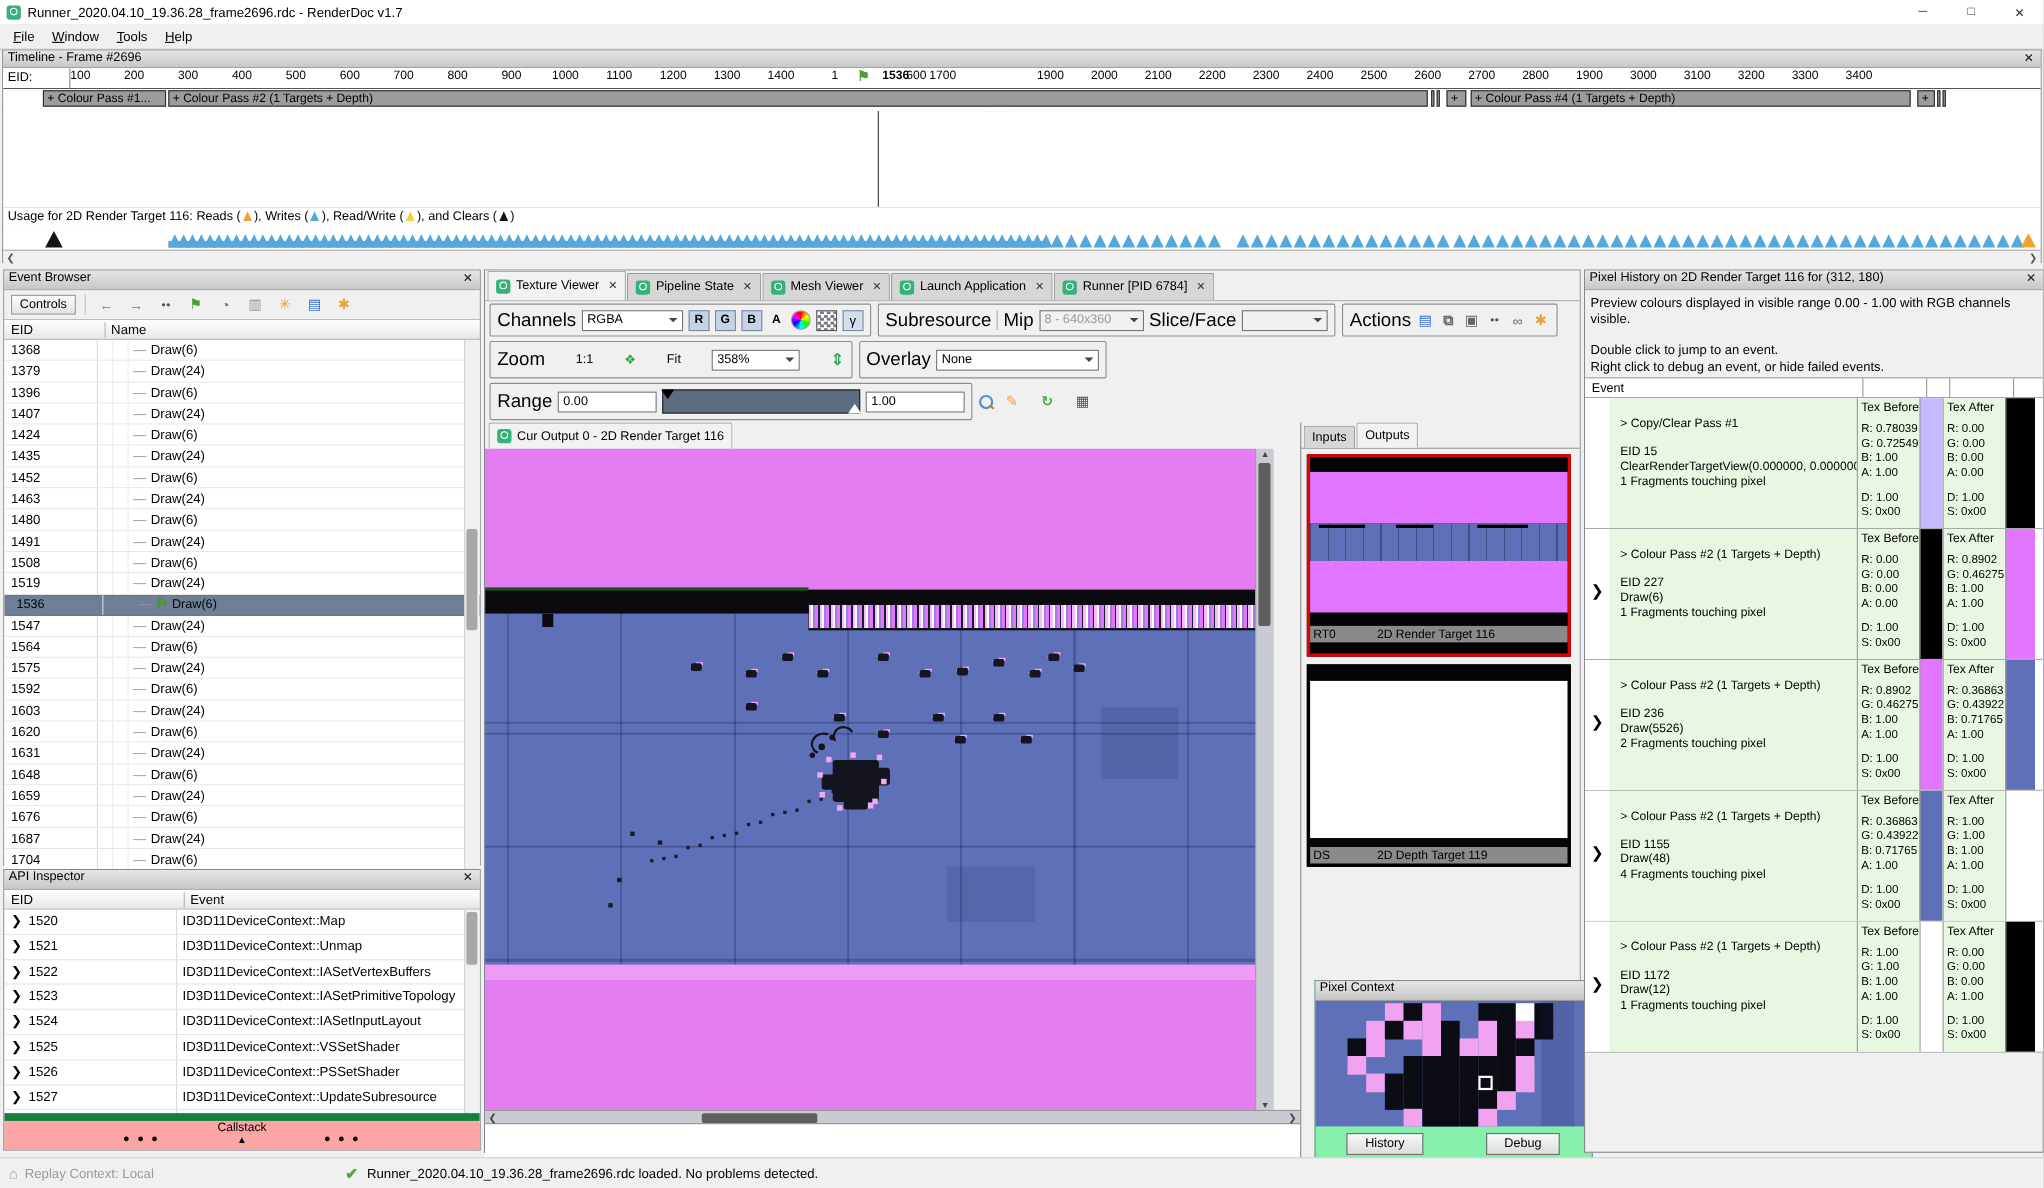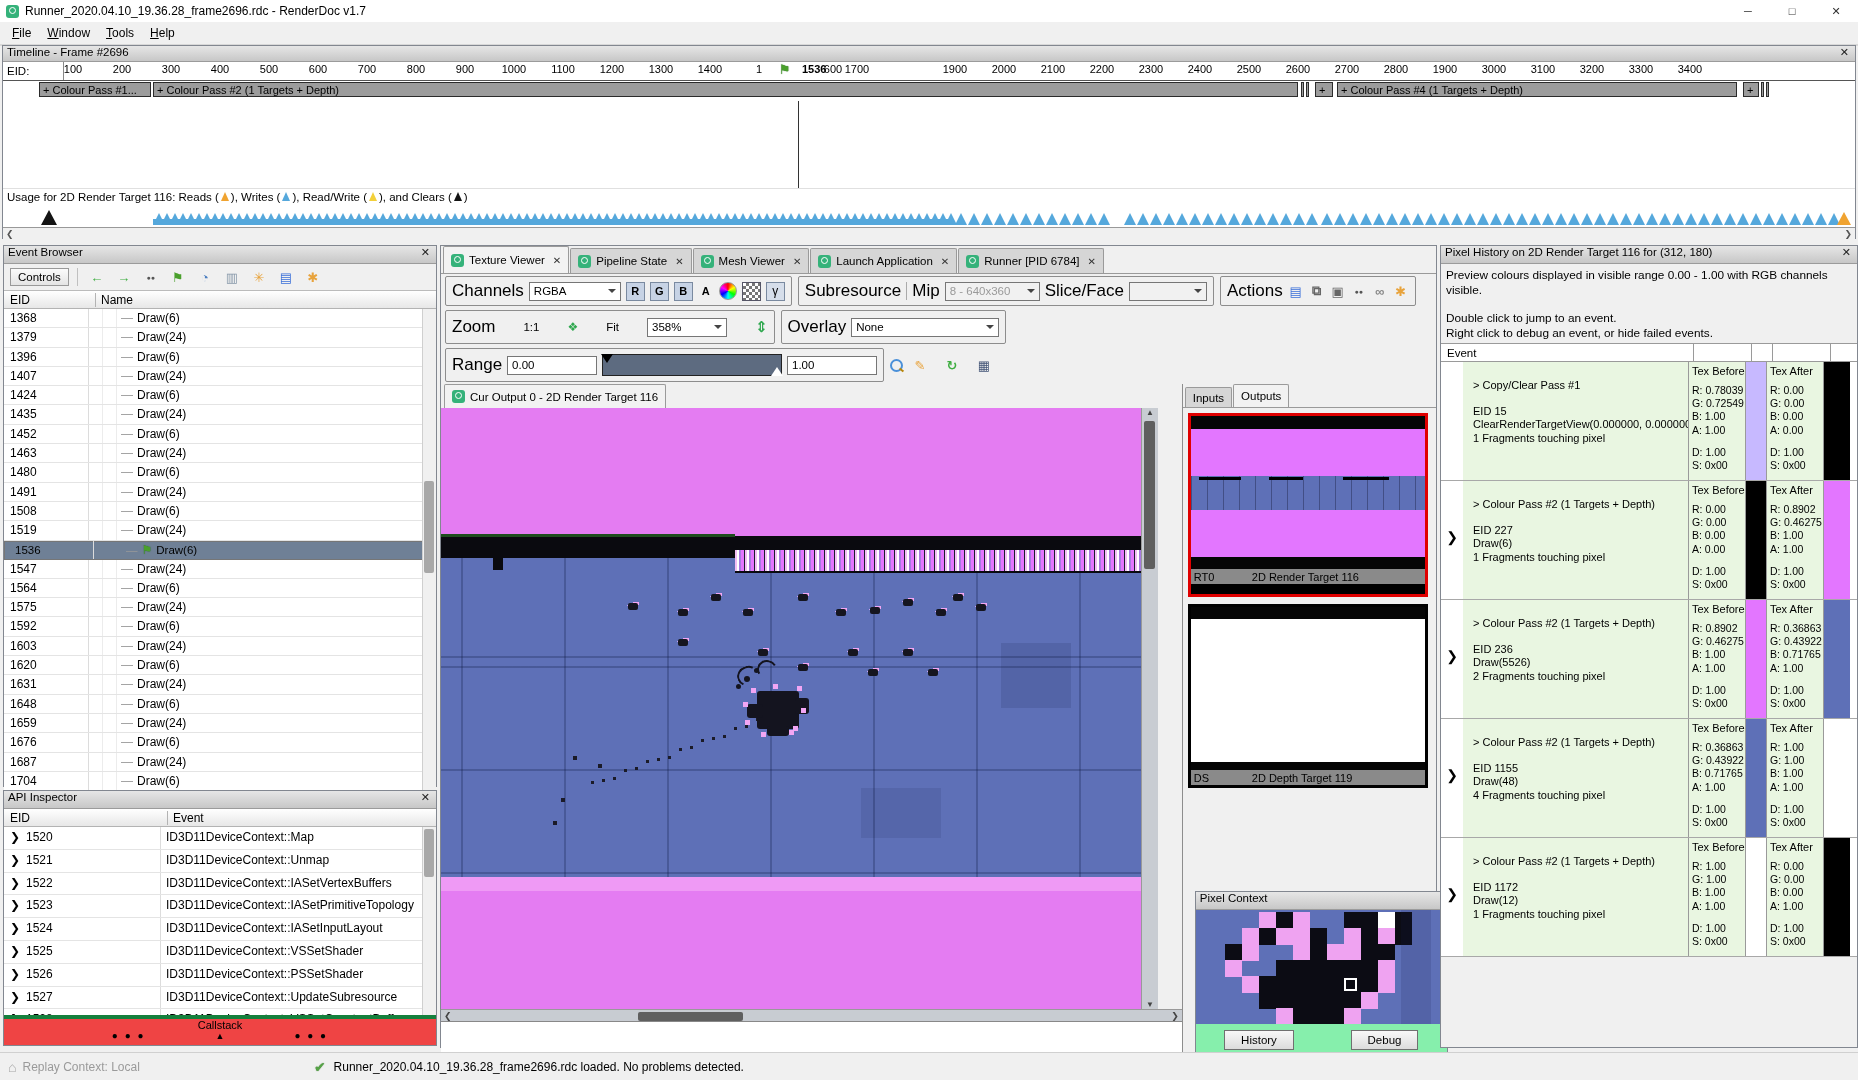--- a/index.html
+++ b/index.html
@@ -55,21 +55,21 @@
   .tree-dash{color:#999;margin-right:4px;}
   .row-flag{color:#4aa02c;font-size:12px;margin-right:4px;text-shadow:0 0 1px #1a5a1a;}
   .vscroll{position:absolute;right:0;top:0;bottom:0;width:13px;background:#f0f0f0;border-left:1px solid #cfcfcf;}
   .vthumb{position:absolute;left:1px;width:10px;background:#a8a8a8;border-radius:2px;}
   #api-inspector{left:3px;top:790px;width:434px;height:256px;}
   .api-rows{position:relative;overflow:hidden;background:#fff;height:194px;}
   .api-row{display:flex;height:21.8px;line-height:21.8px;border-bottom:1px solid #e4e4e4;font-size:12px;align-items:center;}
   .api-chev{width:22px;text-align:center;font-weight:bold;font-size:12px;}
   .api-eid{width:135px;border-right:1px solid #dcdcdc;box-sizing:border-box;}
   .api-ev{flex:1;padding-left:5px;white-space:nowrap;overflow:hidden;}
-  .callstack-bar{position:absolute;left:0;right:0;bottom:0;height:26px;border-top:4px solid #15803d;background:#ef4444;text-align:center;font-size:11px;}
+  .callstack-bar{position:absolute;left:0;right:0;bottom:0;height:26px;border-top:7px solid #15803d;background:#fca5a5;text-align:center;font-size:11px;}
   .cs-dotsrow{display:flex;justify-content:center;gap:70px;align-items:center;margin-top:-1px;}
   .cs-dots{font-size:10px;letter-spacing:2px;}
   .cs-up{font-size:9px;}
   
   #texture-viewer{left:440px;top:245px;width:997px;height:803px;}
   .tv-tabs{display:flex;height:27px;align-items:flex-end;background:#f0f0f0;border-bottom:1px solid #9a9a9a;padding-left:2px;gap:1px;}
   .tab{display:flex;align-items:center;gap:5px;height:24px;padding:0 7px;border:1px solid #9a9a9a;border-bottom:none;background:#d6d6d6;font-size:11.5px;border-radius:2px 2px 0 0;}
   .tab.active{background:#f2f2f2;height:26px;}
   .tab .tx{font-size:10px;color:#333;margin-left:3px;}
   .tvrow{display:flex;align-items:center;gap:6px;padding:2px 4px;background:#f0f0f0;}

